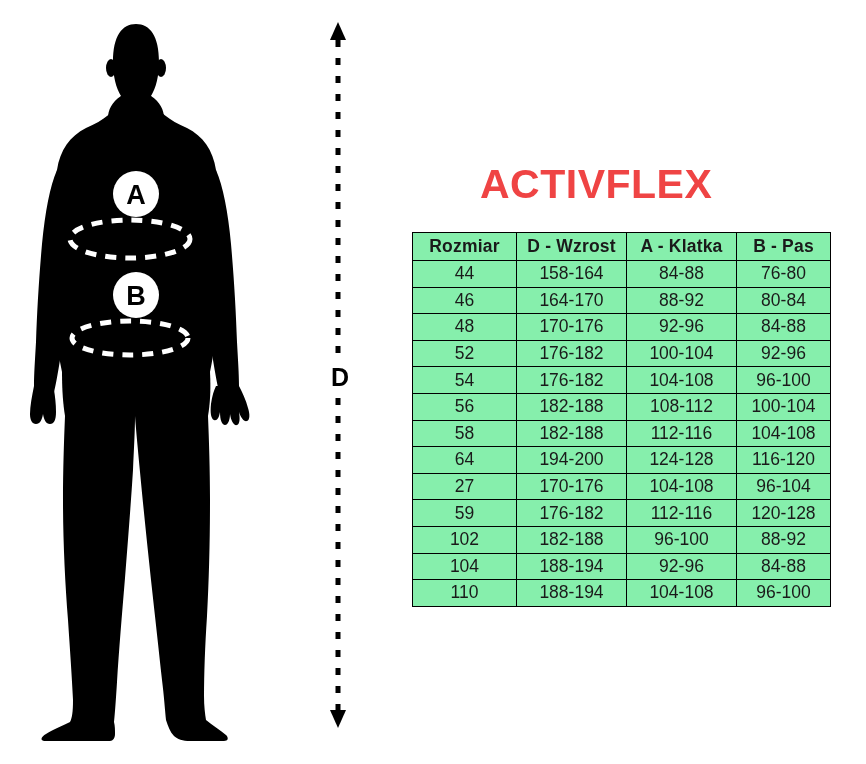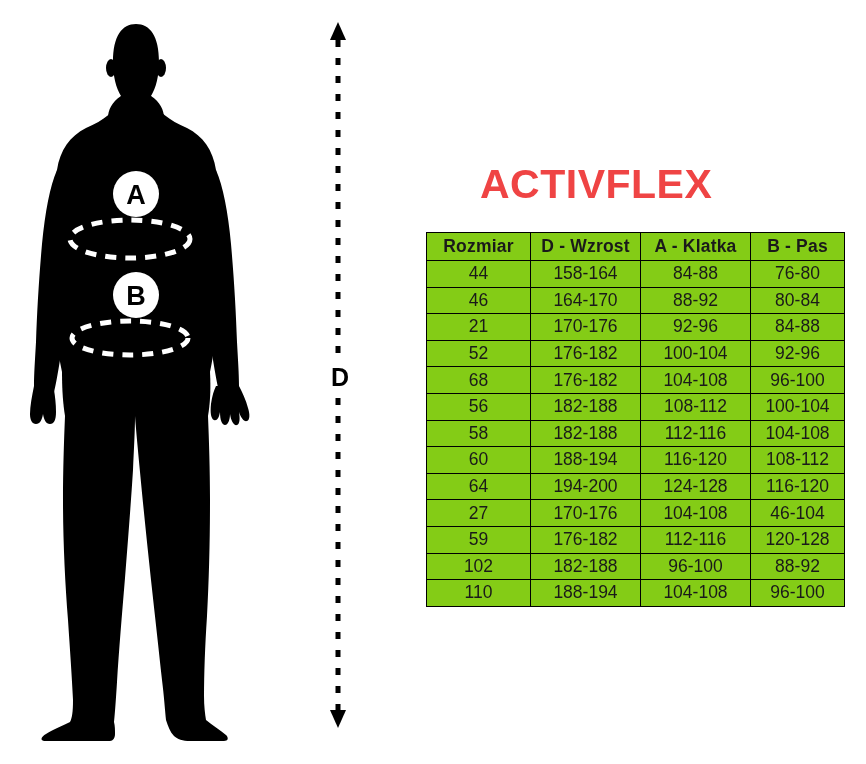--- a/index.html
+++ b/index.html
@@ -68,26 +68,26 @@
     letter-spacing: 0.5px;
     color: #ef4444;
     text-align: left;
     padding-left: 76px;
     box-sizing: border-box;
     line-height: 48px;
   }
 
   #size-table {
     position: absolute;
-    left: 426px;
+    left: 412px;
     top: 232px;
     width: 418px;
     border-collapse: collapse;
     table-layout: fixed;
-    background: #84cc16;
+    background: #86efac;
   }
   #size-table th,
   #size-table td {
     border: 1px solid #000000;
     text-align: center;
     font-size: 17.5px;
     color: #1a1a1a;
     height: 25.6px;
     padding: 0;
     vertical-align: middle;
@@ -249,79 +249,79 @@
         <td>84-88</td>
         <td>76-80</td>
       </tr>
       <tr>
         <td>46</td>
         <td>164-170</td>
         <td>88-92</td>
         <td>80-84</td>
       </tr>
       <tr>
-        <td>21</td>
+        <td>48</td>
         <td>170-176</td>
         <td>92-96</td>
         <td>84-88</td>
       </tr>
       <tr>
         <td>52</td>
         <td>176-182</td>
         <td>100-104</td>
         <td>92-96</td>
       </tr>
       <tr>
-        <td>68</td>
+        <td>54</td>
         <td>176-182</td>
         <td>104-108</td>
         <td>96-100</td>
       </tr>
       <tr>
         <td>56</td>
         <td>182-188</td>
         <td>108-112</td>
         <td>100-104</td>
       </tr>
       <tr>
         <td>58</td>
         <td>182-188</td>
         <td>112-116</td>
         <td>104-108</td>
       </tr>
       <tr>
-        <td>60</td>
-        <td>188-194</td>
-        <td>116-120</td>
-        <td>108-112</td>
-      </tr>
-      <tr>
         <td>64</td>
         <td>194-200</td>
         <td>124-128</td>
         <td>116-120</td>
       </tr>
       <tr>
         <td>27</td>
         <td>170-176</td>
         <td>104-108</td>
-        <td>46-104</td>
+        <td>96-104</td>
       </tr>
       <tr>
         <td>59</td>
         <td>176-182</td>
         <td>112-116</td>
         <td>120-128</td>
       </tr>
       <tr>
         <td>102</td>
         <td>182-188</td>
         <td>96-100</td>
         <td>88-92</td>
       </tr>
       <tr>
+        <td>104</td>
+        <td>188-194</td>
+        <td>92-96</td>
+        <td>84-88</td>
+      </tr>
+      <tr>
         <td>110</td>
         <td>188-194</td>
         <td>104-108</td>
         <td>96-100</td>
       </tr>
     </tbody>
 </table>
 
 </body></html>

